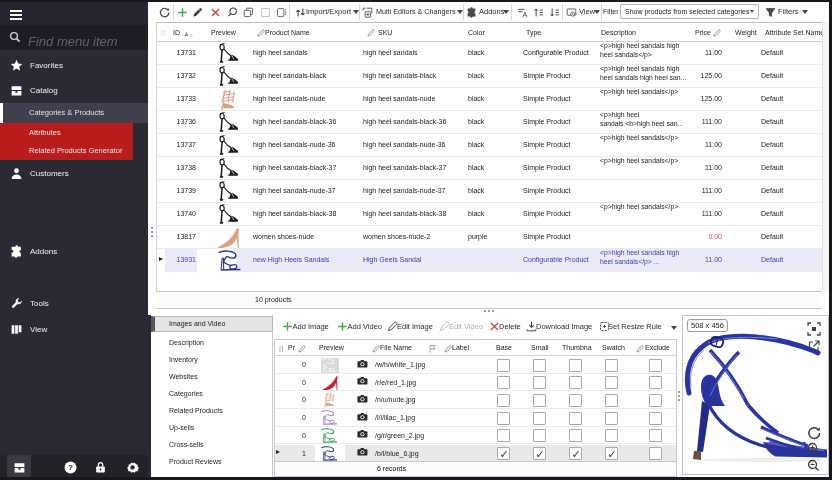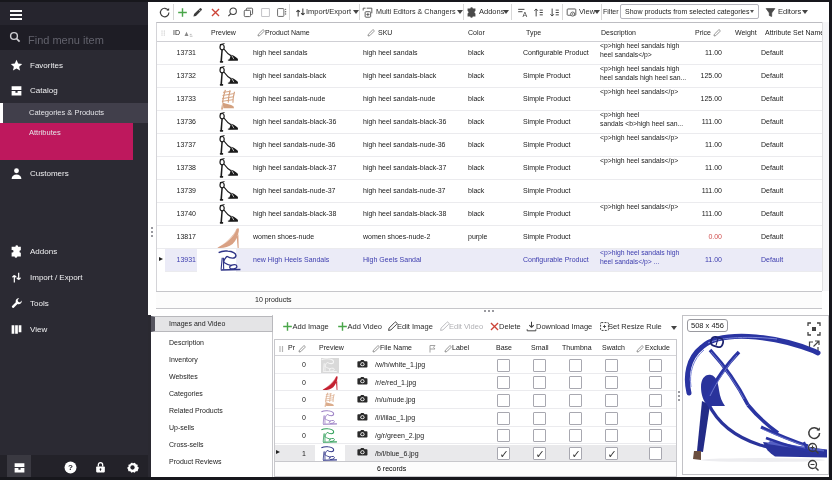--- a/index.html
+++ b/index.html
@@ -9,25 +9,25 @@
 #app { position:relative; width:832px; height:480px; background:#fff; }
 
 #tb { left:0; top:0; width:832px; height:2px; background:#17171c; }
 #rb { left:829px; top:0; width:3px; height:480px; background:#17171c; }
 #bb { left:0; top:477px; width:832px; height:3px; background:#17171c; }
 
 #sidebar { left:0; top:0; width:148px; height:480px; background:#2b2a33; color:#e8e8ea; }
 #burger { left:0; top:2px; width:148px; height:23px; background:#26252e; }
 #burger .bar { position:absolute; left:10px; width:12px; height:2px; background:#fafafa; }
 #search { left:0; top:25px; width:148px; height:25px; background:#1e1d25; }
-#search span { position:absolute; left:28px; top:9px; font-size:11px; color:#62626c; }
+#search span { position:absolute; left:28px; top:9px; font-size:13px; color:#62626c;font-style:italic; }
 .mi { position:absolute; left:0; width:148px; height:26px; }
 .mi .ic { position:absolute; left:10px; top:6px; width:13px; height:13px; }
 .mi .tx { position:absolute; left:30px; top:0; line-height:26px; font-size:8px; color:#f0f0f2; white-space:nowrap; }
-#submenu { left:0; top:103px; width:133px; height:57px; background:#be185d; }
+#submenu { left:0; top:103px; width:133px; height:57px; background:#b91c1c; }
 .smi { position:absolute; left:0; width:148px; height:19px; font-size:7.5px; color:#e4e4e8; white-space:nowrap; }
 .smi span { position:absolute; left:29px; top:0; line-height:19px; }
 #smisel { top:0; height:20px; background:#413f4b; border-left:3px solid #fff; }
 #smisel span { left:26px; }
 #botbar { left:0; top:455px; width:148px; height:25px; background:#232229; }
 #botsel { left:7px; top:455px; width:24px; height:25px; background:#3a3941; }
 .bic { position:absolute; top:6px; width:13px; height:13px; }
 
 #gutter { left:148px; top:2px; width:8px; height:310px; background:#fff; }
 #gutter .h { position:absolute; left:3px; width:2px; height:2px; background:#9a9aa0; }
@@ -151,39 +151,36 @@
         </svg>
       <span class="tx">Favorites</span>
     </div>
     <div id="submenu" class="abs">
       <div class="smi" id="smisel">
           <span>Categories &amp; Products</span>
         </div>
       <div class="smi" style="top:20px">
           <span>Attributes</span>
         </div>
+      <div class="smi" style="top:38px">
+          <span>Related Products Generator</span>
+        </div>
     </div>
     <div class="mi" style="top:161px">
       <svg class="ic" viewBox="0 0 24 24">
           <circle cx="12" cy="7" r="4.5" fill="#fff"></circle>
           <path d="M3 22c0-5 4-8 9-8s9 3 9 8z" fill="#fff"></path>
         </svg>
       <span class="tx">Customers</span>
     </div>
     <div class="mi" style="top:239px">
       <svg class="ic" viewBox="0 0 24 24">
           <path d="M10 3a2.5 2.5 0 0 1 5 0h5v6.5a2.5 2.5 0 0 0 0 5V21h-6.5a2.5 2.5 0 0 1-5 0H3v-7h1a2.5 2.5 0 0 0 0-5H3V3z" fill="#fff"></path>
         </svg>
       <span class="tx">Addons</span>
-    </div>
-    <div class="mi" style="top:265px">
-      <svg class="ic" viewBox="0 0 24 24">
-          <path d="M8 21V8 M8 8l-3.5 3.5 M8 8l3.5 3.5 M16 3v13 M16 16l-3.5-3.5 M16 16l3.5-3.5" fill="none" stroke="#fff" stroke-width="2.2"></path>
-        </svg>
-      <span class="tx">Import / Export</span>
     </div>
     <div class="mi" style="top:291px">
       <svg class="ic" viewBox="0 0 24 24">
           <path d="M21.5 6.5a5.5 5.5 0 0 1-7.6 6.4L7 19.8a2.3 2.3 0 0 1-3.2-3.2l6.9-6.9A5.5 5.5 0 0 1 17 2.5l-3 3 1.2 3.3 3.3 1.2z" fill="#fff"></path>
         </svg>
       <span class="tx">Tools</span>
     </div>
     <div class="mi" style="top:317px">
       <svg class="ic" viewBox="0 0 24 24">
           <path d="M3 4h5v16H3z M9.5 4h5v16h-5z M16 4h5v13h-5z" fill="#fff"></path>
@@ -291,21 +288,21 @@
         <circle cx="8.5" cy="9" r=".9" fill="#555"></circle>
       </svg>
     <div class="tt" style="left:423px">View</div>
     <div class="caret" style="left:438px"></div>
     <div class="tsep" style="left:445px"></div>
     <div class="tt" style="left:447px;font-size:7px">Filter</div>
     <div id="fsel">Show products from selected categories<span style="position:absolute;right:4px;top:5px;width:0;height:0;border-left:2.5px solid transparent;border-right:2.5px solid transparent;border-top:3.5px solid #555"></span></div>
     <svg class="ti" style="left:609px" viewBox="0 0 14 14">
         <path d="M1.5 2h11L8.5 7.5v4.5l-3-1.2V7.5z" fill="#4a4a4a" stroke="#4a4a4a" stroke-width="1"></path>
       </svg>
-    <div class="tt" style="left:622px">Editors</div>
+    <div class="tt" style="left:622px">Filters</div>
     <div class="caret" style="left:646px"></div>
   </div>
 
   <div id="grid" class="abs">
     <div id="ghead">
       <svg class="abs" style="left:4px;top:7px" width="5" height="6" viewBox="0 0 5 6" opacity=".7">
           <circle cx="1" cy="1" r=".6" fill="#999"></circle>
           <circle cx="1" cy="3" r=".6" fill="#999"></circle>
           <circle cx="1" cy="5" r=".6" fill="#999"></circle>
           <circle cx="3.3" cy="1" r=".6" fill="#999"></circle>

